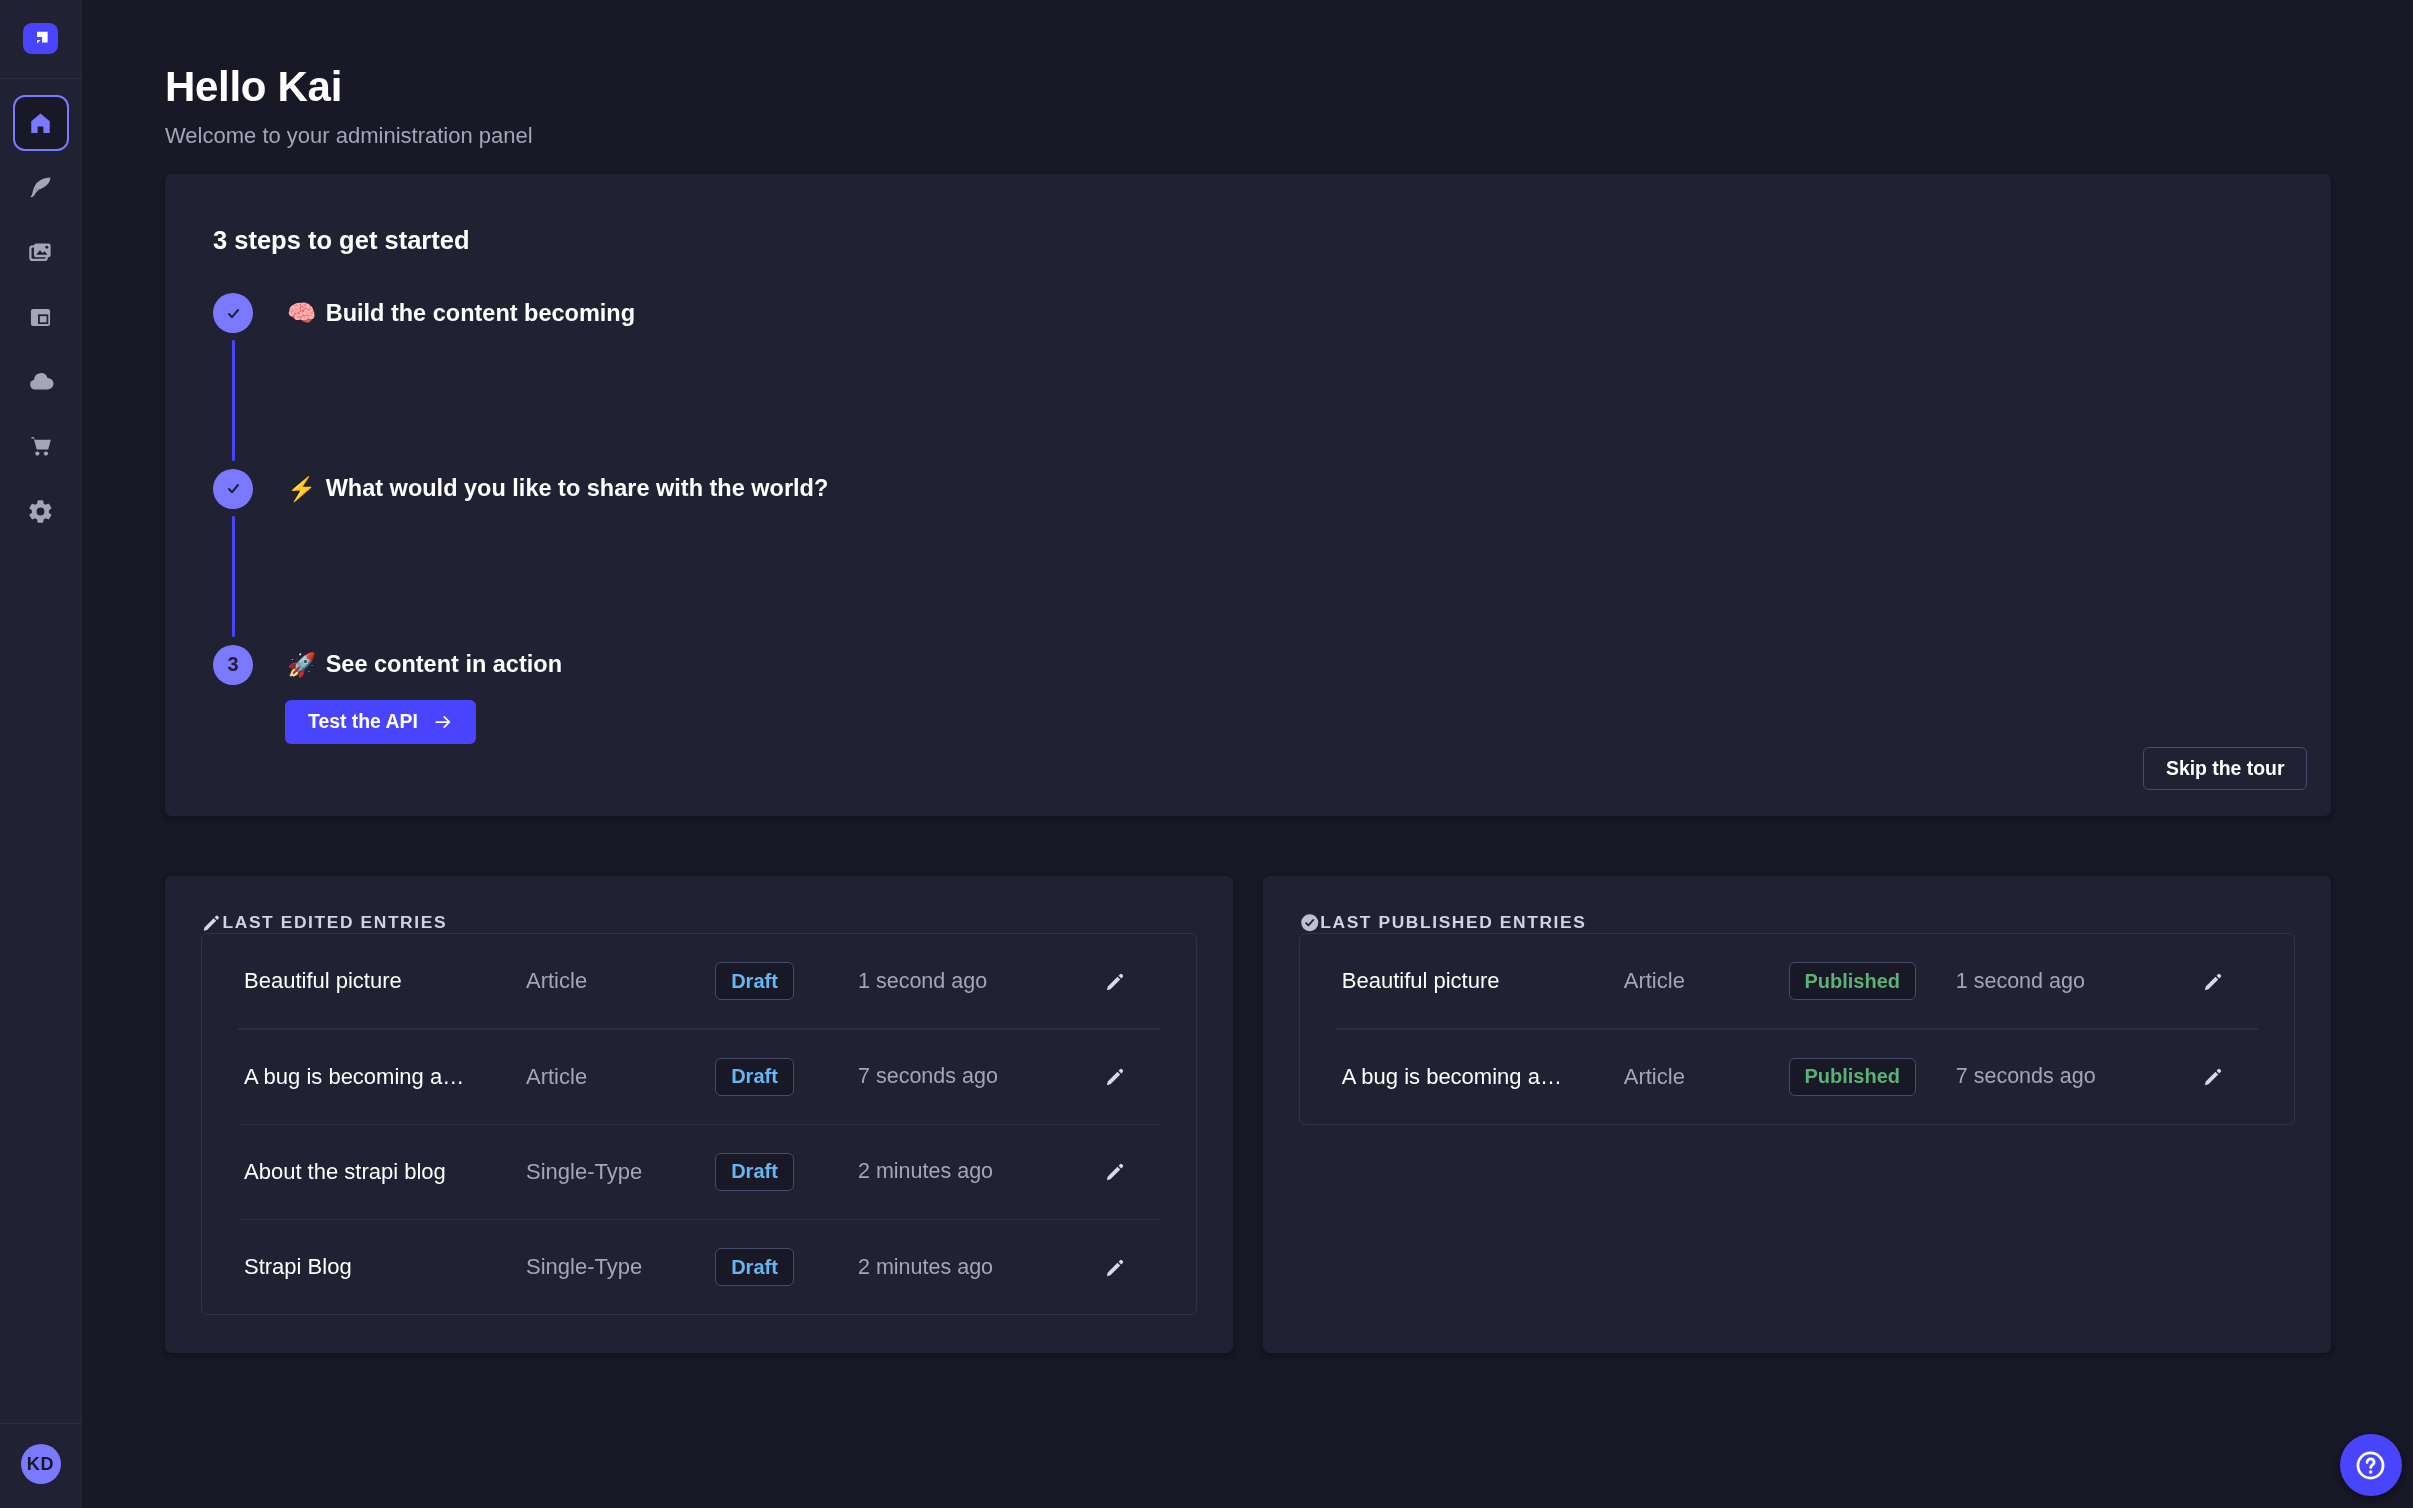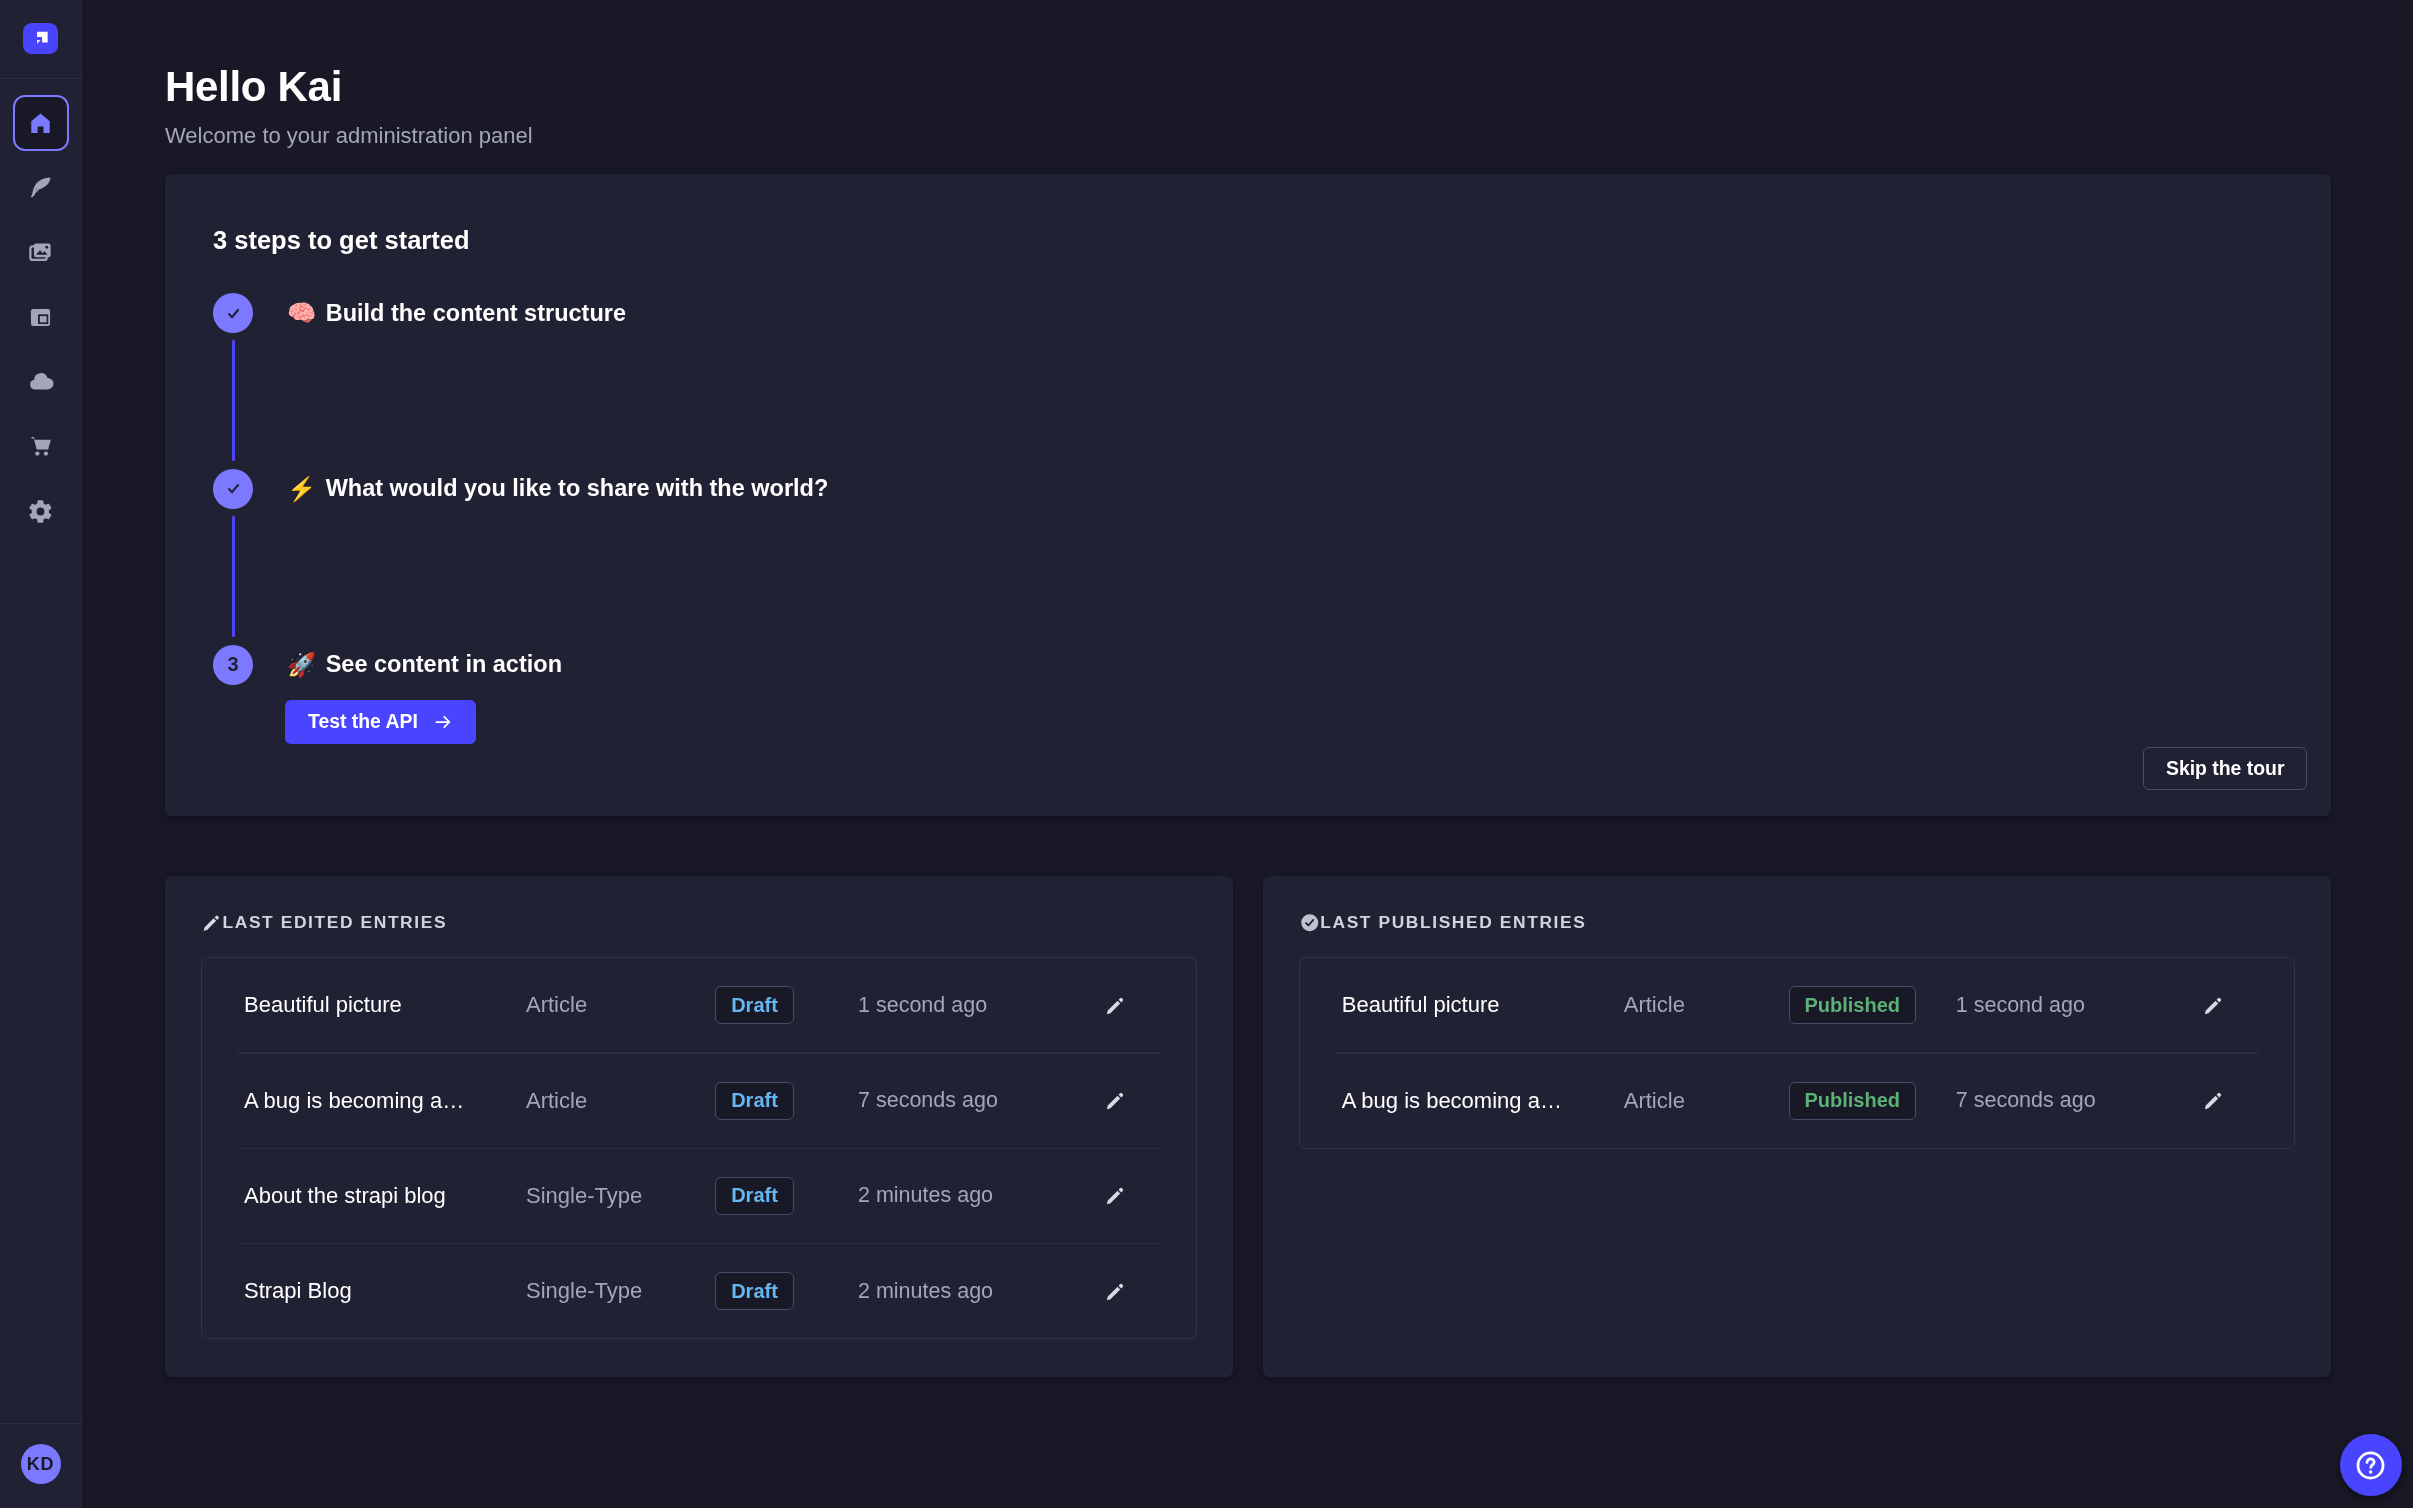--- a/index.html
+++ b/index.html
@@ -103,21 +103,21 @@
   .widget{
     flex:1;background:var(--surface);border-radius:6.7px;
     padding:36px 36px 38px;box-shadow:0 2.7px 6.7px rgba(5,5,15,.35);
   }
   .widget-header{display:flex;align-items:center;gap:0;}
   .widget-header svg{width:21.5px;height:21.5px;flex:none;}
   .widget-title{
     font-size:17.4px;font-weight:700;letter-spacing:1.6px;
     color:var(--text-soft);text-transform:uppercase;
   }
-  .wtable{margin-top:24px;border:1.3px solid var(--border);border-radius:6.7px;}
+  .wtable{border:1.3px solid var(--border);border-radius:6.7px;}
   .trow{height:94px;display:flex;align-items:center;padding:0 67px 0 42px;}
   .sep{height:1.3px;background:var(--divider);margin:0 36px;}
   .c-title{width:282px;font-size:22px;font-weight:500;color:#fff;
     white-space:nowrap;overflow:hidden;text-overflow:ellipsis;padding-right:13.4px;cursor:pointer;}
   .c-type{width:168px;font-size:22px;color:var(--text-sub);}
   .c-badge{width:121px;display:flex;justify-content:center;}
   .badge{
     display:inline-flex;align-items:center;height:38px;padding:0 14.7px;
     border-radius:6px;background:var(--bg);border:1.3px solid var(--border-light);
     font-size:20px;font-weight:700;
@@ -209,21 +209,21 @@
     <h2>3 steps to get started</h2>
 
     <div class="step">
       <div class="step-circle">
         <svg viewBox="0 0 24 24">
           <path d="M7.3 12.6l3.2 3.2 6.2-7.4" stroke="#212134" stroke-width="2.2" fill="none" stroke-linecap="round" stroke-linejoin="round"></path>
         </svg>
       </div>
       <div class="step-label">
         <span>🧠</span>
-        <span>Build the content structure</span>
+        <span>Build the content becoming</span>
       </div>
     </div>
     <div class="connector"></div>
 
     <div class="step">
       <div class="step-circle">
         <svg viewBox="0 0 24 24">
           <path d="M7.3 12.6l3.2 3.2 6.2-7.4" stroke="#212134" stroke-width="2.2" fill="none" stroke-linecap="round" stroke-linejoin="round"></path>
         </svg>
       </div>

